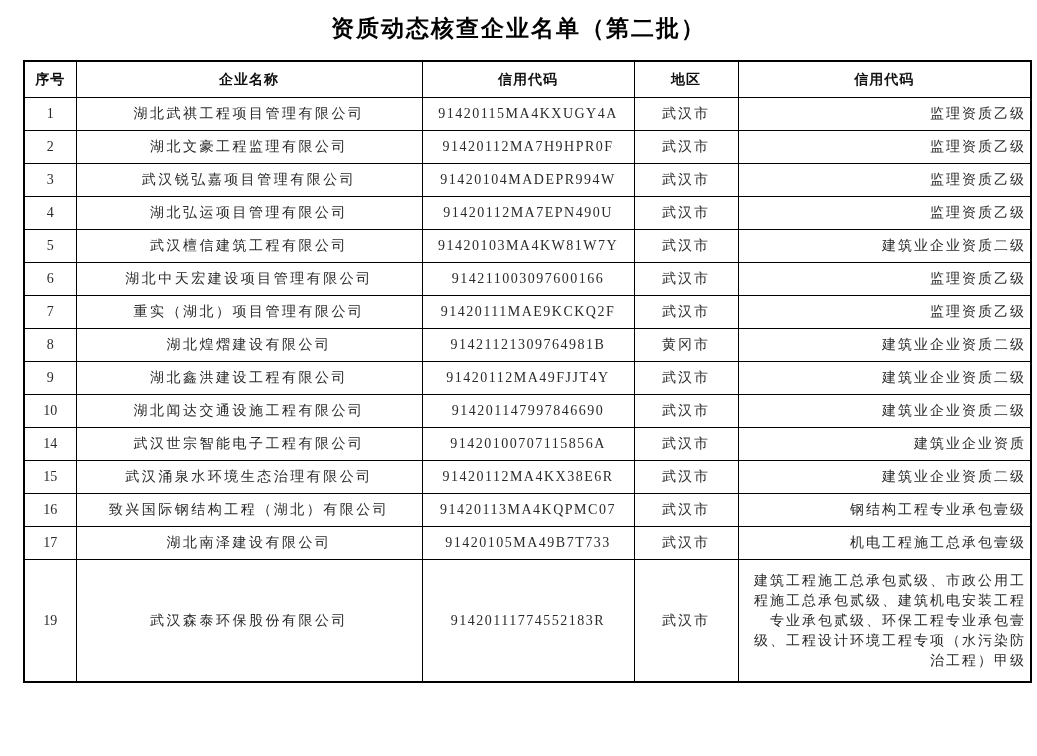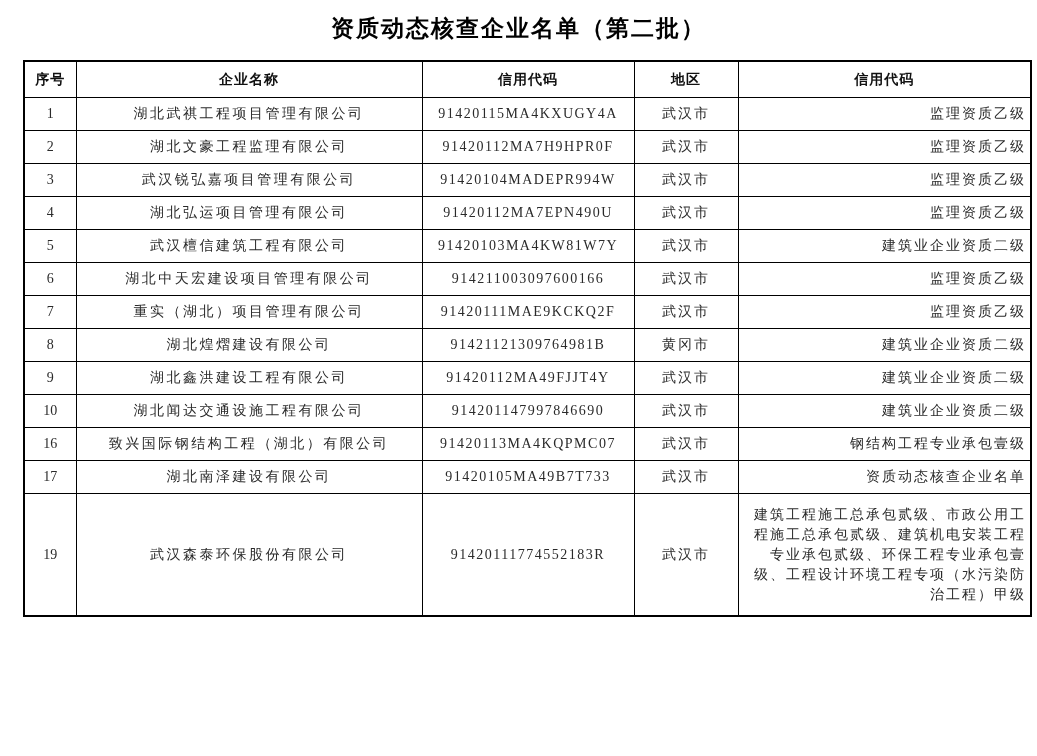--- a/index.html
+++ b/index.html
@@ -159,32 +159,46 @@
     <td class="cert-cell">建筑业企业资质二级</td>
   </tr>
       <tr>
     <td class="center">10</td>
     <td class="center name-cell">湖北闻达交通设施工程有限公司</td>
     <td class="center code-cell">914201147997846690</td>
     <td class="center region-cell">武汉市</td>
     <td class="cert-cell">建筑业企业资质二级</td>
   </tr>
       <tr>
+    <td class="center">14</td>
+    <td class="center name-cell">武汉世宗智能电子工程有限公司</td>
+    <td class="center code-cell">91420100707115856A</td>
+    <td class="center region-cell">武汉市</td>
+    <td class="cert-cell">建筑业企业资质</td>
+  </tr>
+      <tr>
+    <td class="center">15</td>
+    <td class="center name-cell">武汉涌泉水环境生态治理有限公司</td>
+    <td class="center code-cell">91420112MA4KX38E6R</td>
+    <td class="center region-cell">武汉市</td>
+    <td class="cert-cell">建筑业企业资质二级</td>
+  </tr>
+      <tr>
     <td class="center">16</td>
     <td class="center name-cell">致兴国际钢结构工程（湖北）有限公司</td>
     <td class="center code-cell">91420113MA4KQPMC07</td>
     <td class="center region-cell">武汉市</td>
     <td class="cert-cell">钢结构工程专业承包壹级</td>
   </tr>
       <tr>
     <td class="center">17</td>
     <td class="center name-cell">湖北南泽建设有限公司</td>
     <td class="center code-cell">91420105MA49B7T733</td>
     <td class="center region-cell">武汉市</td>
-    <td class="cert-cell">资质动态核查企业名单</td>
+    <td class="cert-cell">机电工程施工总承包壹级</td>
   </tr>
       <tr class="tall-row">
     <td class="center">19</td>
     <td class="center name-cell">武汉森泰环保股份有限公司</td>
     <td class="center code-cell">91420111774552183R</td>
     <td class="center region-cell">武汉市</td>
     <td class="cert-cell">建筑工程施工总承包贰级、市政公用工程施工总承包贰级、建筑机电安装工程专业承包贰级、环保工程专业承包壹级、工程设计环境工程专项（水污染防治工程）甲级</td>
   </tr>
     </tbody>
 </table>

